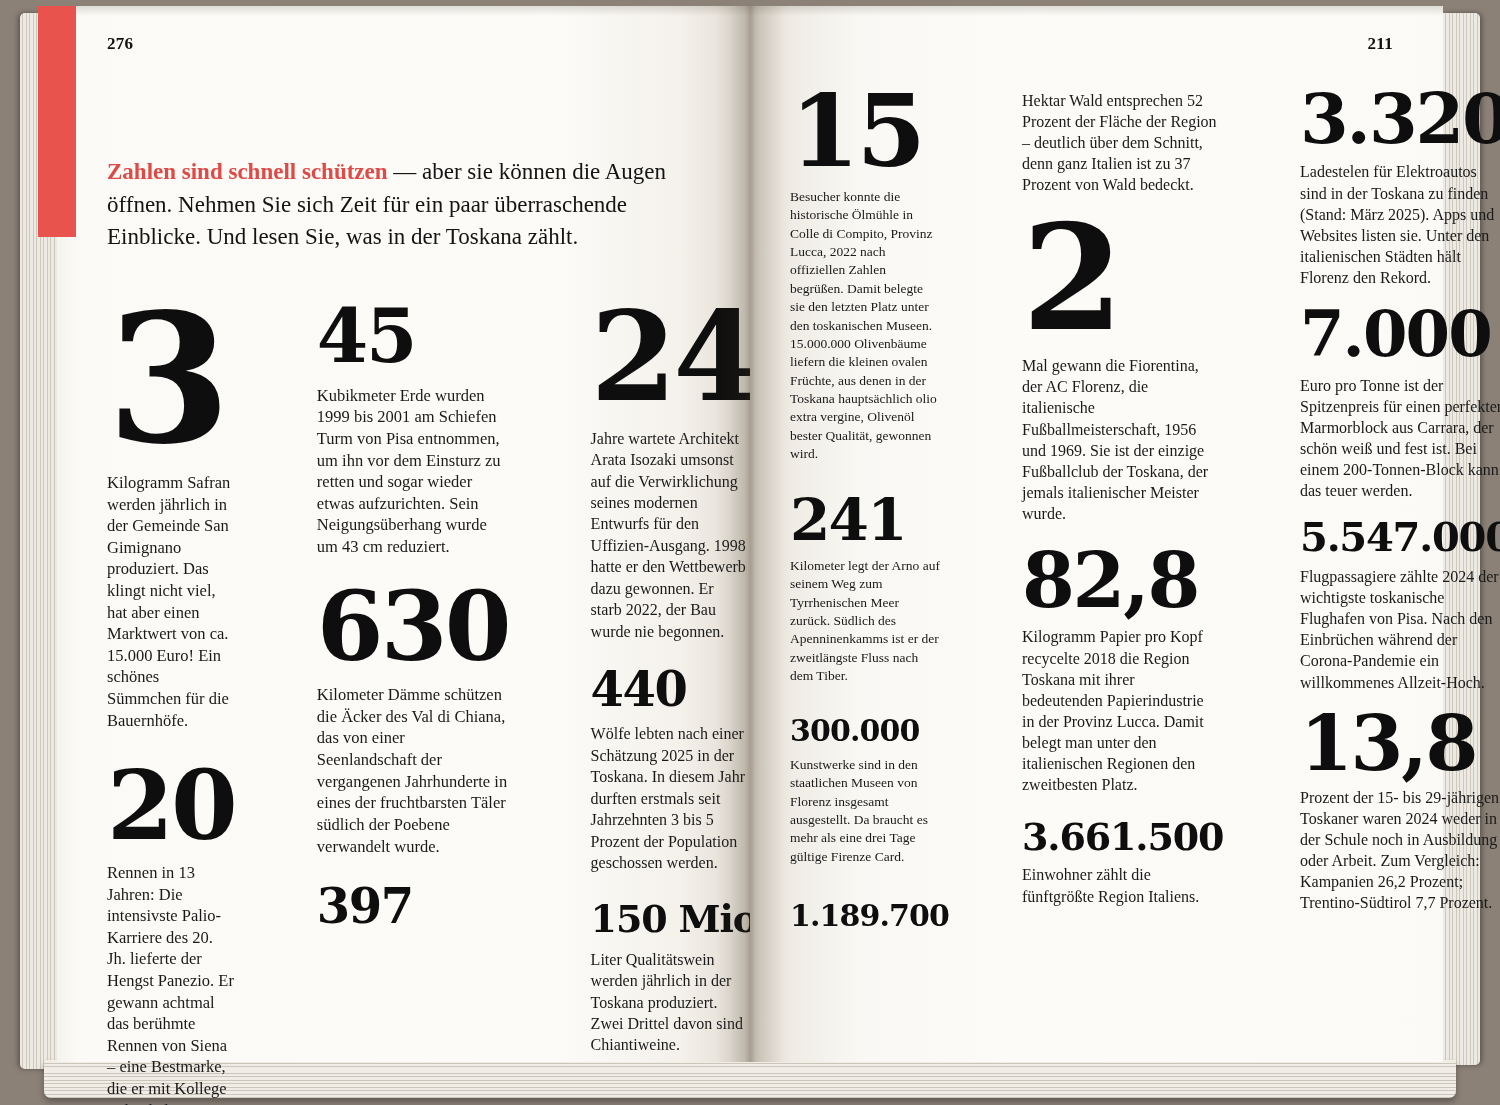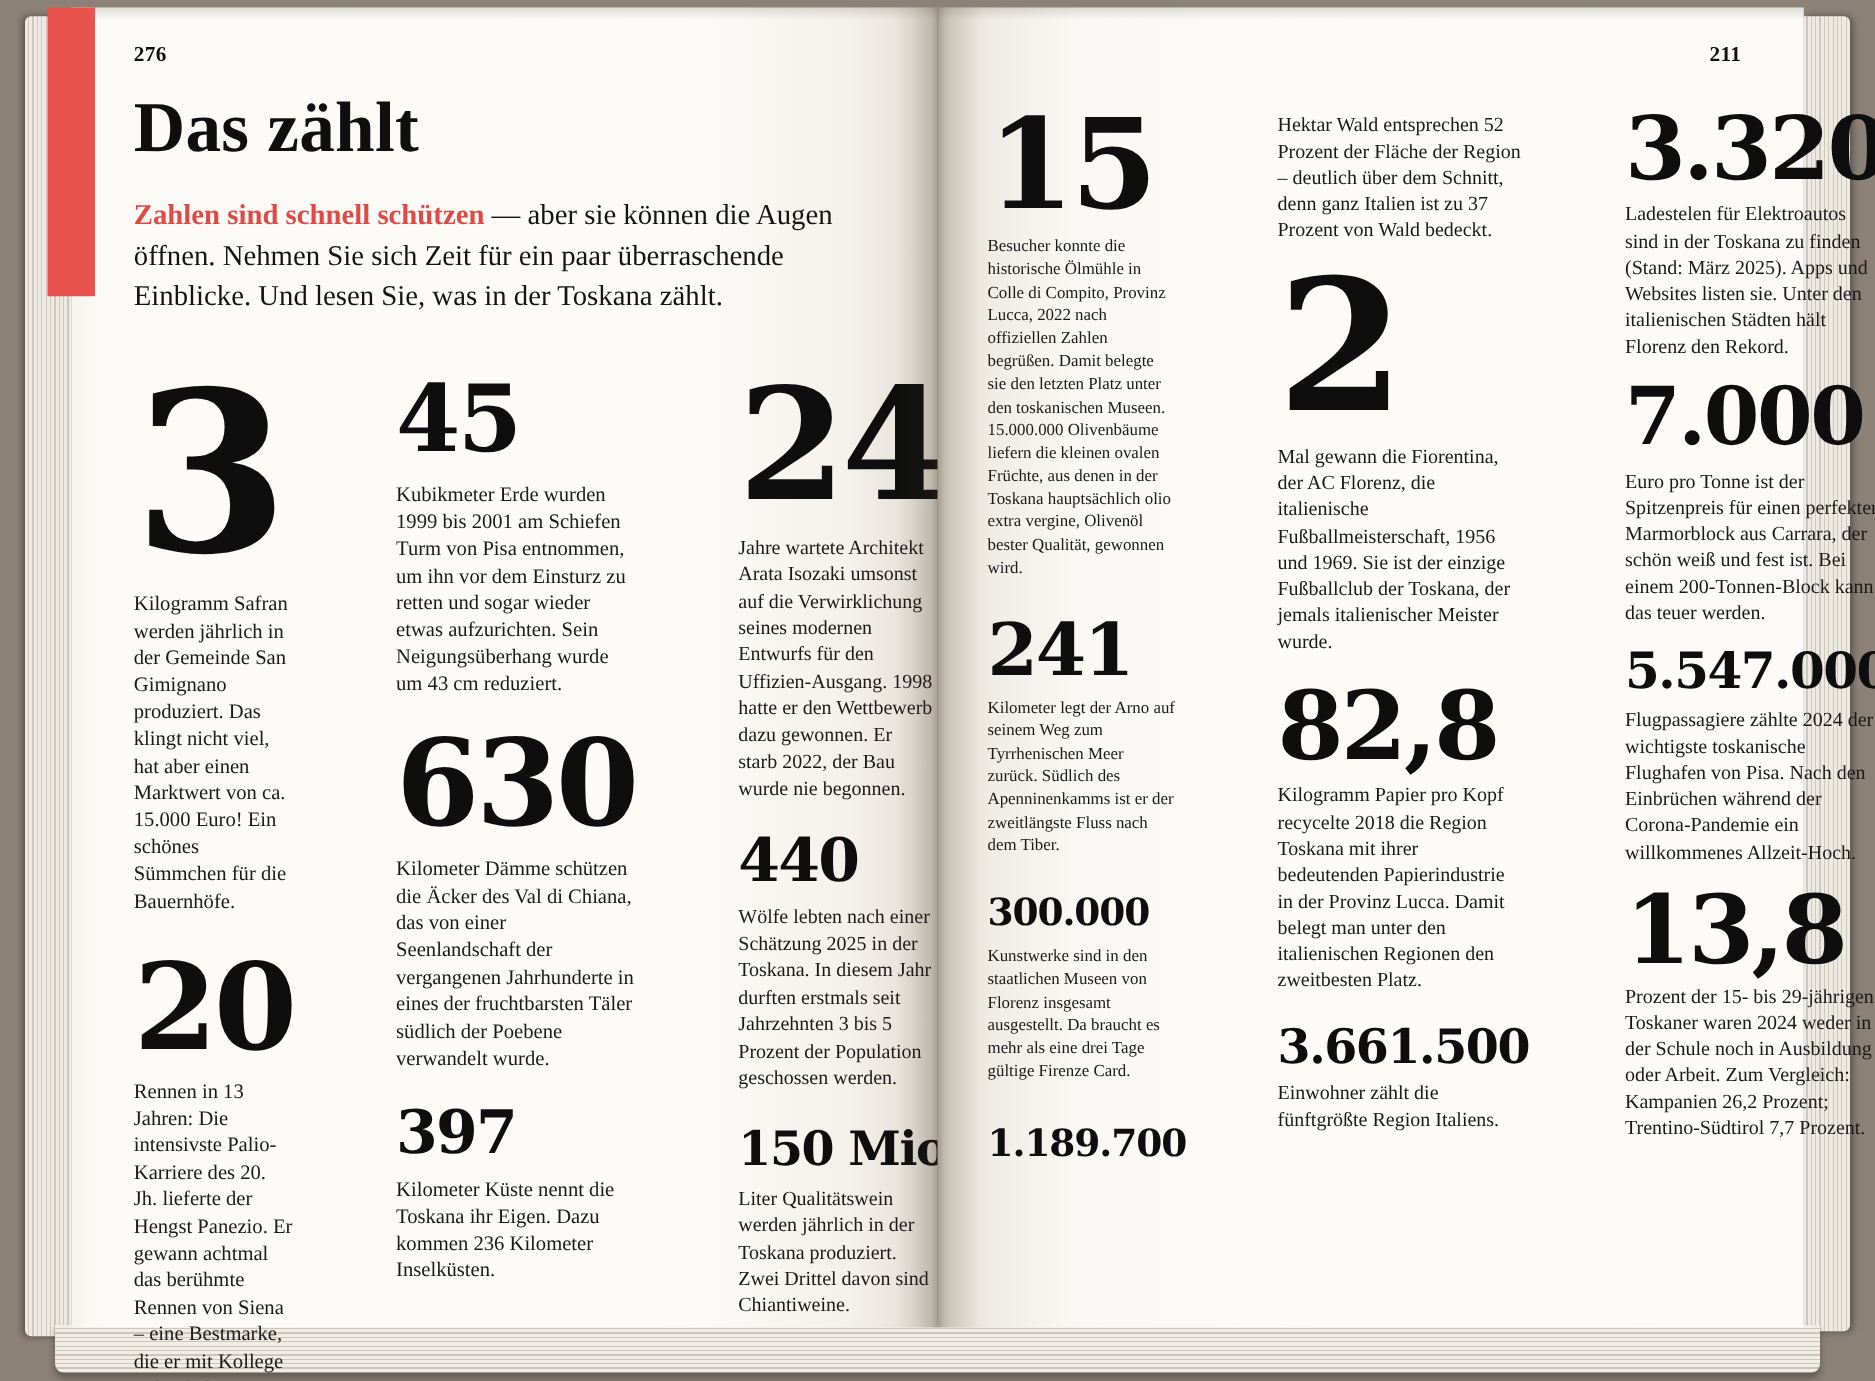--- a/index.html
+++ b/index.html
@@ -53,21 +53,20 @@
 <body>
 
 <div class="scene">
 
   <div class="edge-left"></div>
   <div class="edge-right"></div>
   <div class="edge-bottom"></div>
 
   <section class="page page-left">
     <div class="pagenum pn-left">276</div>
-    <h1 class="title">Das zählt</h1>
     <p class="lead"><span class="lead-red">Zahlen sind schnell schützen</span><span> — aber sie können die Augen öffnen. Nehmen Sie sich Zeit für ein paar überraschende Einblicke. Und lesen Sie, was in der Toskana zählt.</span></p>
 
     <div class="cols cols-left">
       <div class="col" style="width:198px">
         <div class="item">
           <div class="num" style="font-size:178px;margin-bottom:20px">3</div>
           <p class="cap">Kilogramm Safran werden jährlich in der Gemeinde San Gimignano produziert. Das klingt nicht viel, hat aber einen Marktwert von ca. 15.000 Euro! Ein schönes Sümmchen für die Bauernhöfe.</p>
         </div>
         <div class="item" style="margin-top:36px">
           <div class="num" style="font-size:96px;margin-bottom:16px">20</div>
@@ -81,21 +80,20 @@
         <div class="item">
           <div class="num" style="font-size:74px;margin-bottom:18px">45</div>
           <p class="cap">Kubikmeter Erde wurden 1999 bis 2001 am Schiefen Turm von Pisa entnommen, um ihn vor dem Einsturz zu retten und sogar wieder etwas aufzurichten. Sein Neigungsüberhang wurde um 43 cm reduziert.</p>
         </div>
         <div class="item" style="margin-top:30px">
           <div class="num" style="font-size:96px;margin-bottom:18px">630</div>
           <p class="cap">Kilometer Dämme schützen die Äcker des Val di Chiana, das von einer Seenlandschaft der vergangenen Jahrhunderte in eines der fruchtbarsten Täler südlich der Poebene verwandelt wurde.</p>
         </div>
         <div class="item" style="margin-top:30px">
           <div class="num" style="font-size:48px;margin-bottom:14px">397</div>
-          <p class="cap">Kilometer Küste nennt die Toskana ihr Eigen. Dazu kommen 236 Kilometer Inselküsten.</p>
         </div>
       </div>
 
       <div class="vr"></div>
 
       <div class="col c-small" style="width:156px">
         <div class="item">
           <div class="num" style="font-size:124px;margin-bottom:20px">24</div>
           <p class="cap">Jahre wartete Architekt Arata Isozaki umsonst auf die Verwirklichung seines modernen Entwurfs für den Uffizien-Ausgang. 1998 hatte er den Wettbewerb dazu gewonnen. Er starb 2022, der Bau wurde nie begonnen.</p>
         </div>

